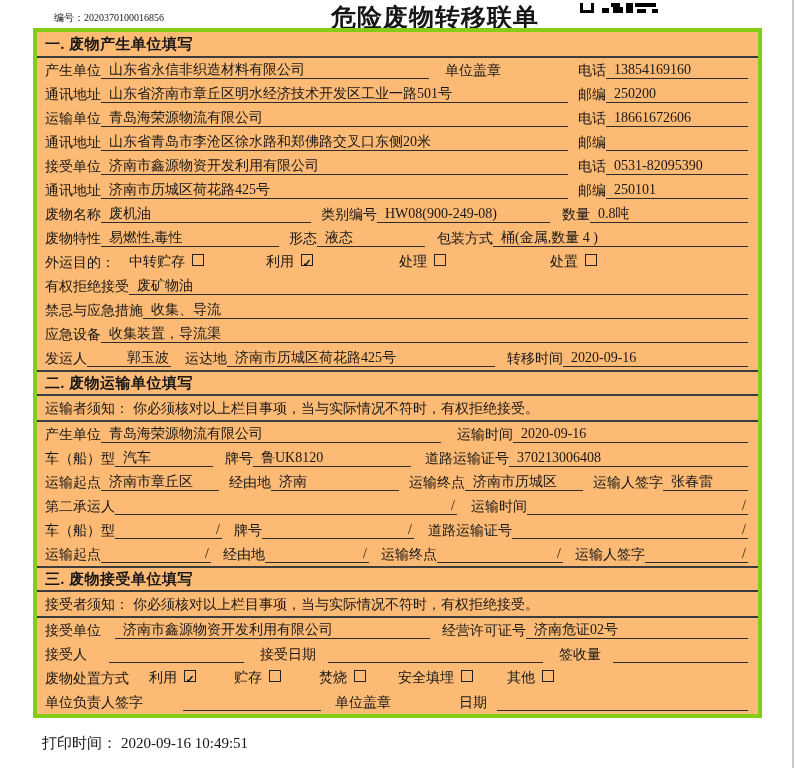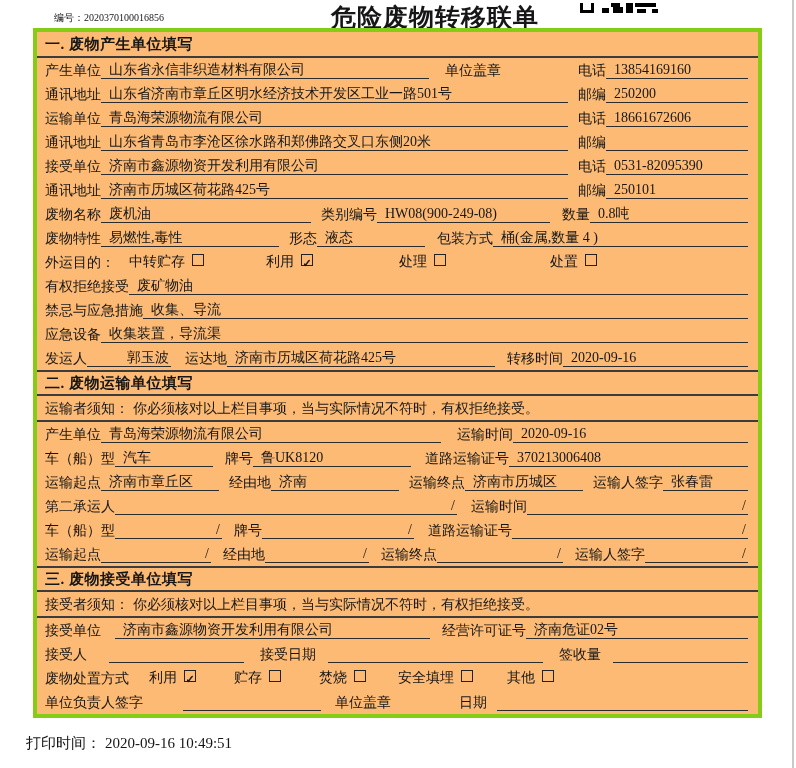--- a/index.html
+++ b/index.html
@@ -24,21 +24,21 @@
   .lb{white-space:nowrap;flex:none}
   .v{border-bottom:1px solid #2c2c2c;white-space:nowrap;padding:0 2px 0 8px;flex:none;overflow:hidden;
      height:16px;box-sizing:content-box}
   .f{flex:1 1 auto;width:auto}
   .c{text-align:right;padding-left:2px}
   .left{display:flex;align-items:center;width:523px;flex:none}
   .ml10{margin-left:10px}.ml12{margin-left:12px}.ml14{margin-left:14px}.ml16{margin-left:16px}
   .cbg{display:flex;flex:none;padding-bottom:1px}
   .cb{display:inline-block;width:12px;height:12px;border:1px solid #222;margin-left:7px;text-align:center;
       line-height:12px;font-size:11px;font-weight:bold;flex:none;box-sizing:border-box}
-  .ftr{position:absolute;left:26px;top:734px;font-size:15px;white-space:nowrap}
+  .ftr{position:absolute;left:42px;top:734px;font-size:15px;white-space:nowrap}
   .ftr .nl{margin-right:4px}
 </style>
 </head>
 <body>
 
 <div class="serial">
   <span>编号：</span><span>2020370100016856</span>
 </div>
 <div class="title">危险废物转移联单</div>
 <div class="qr">

